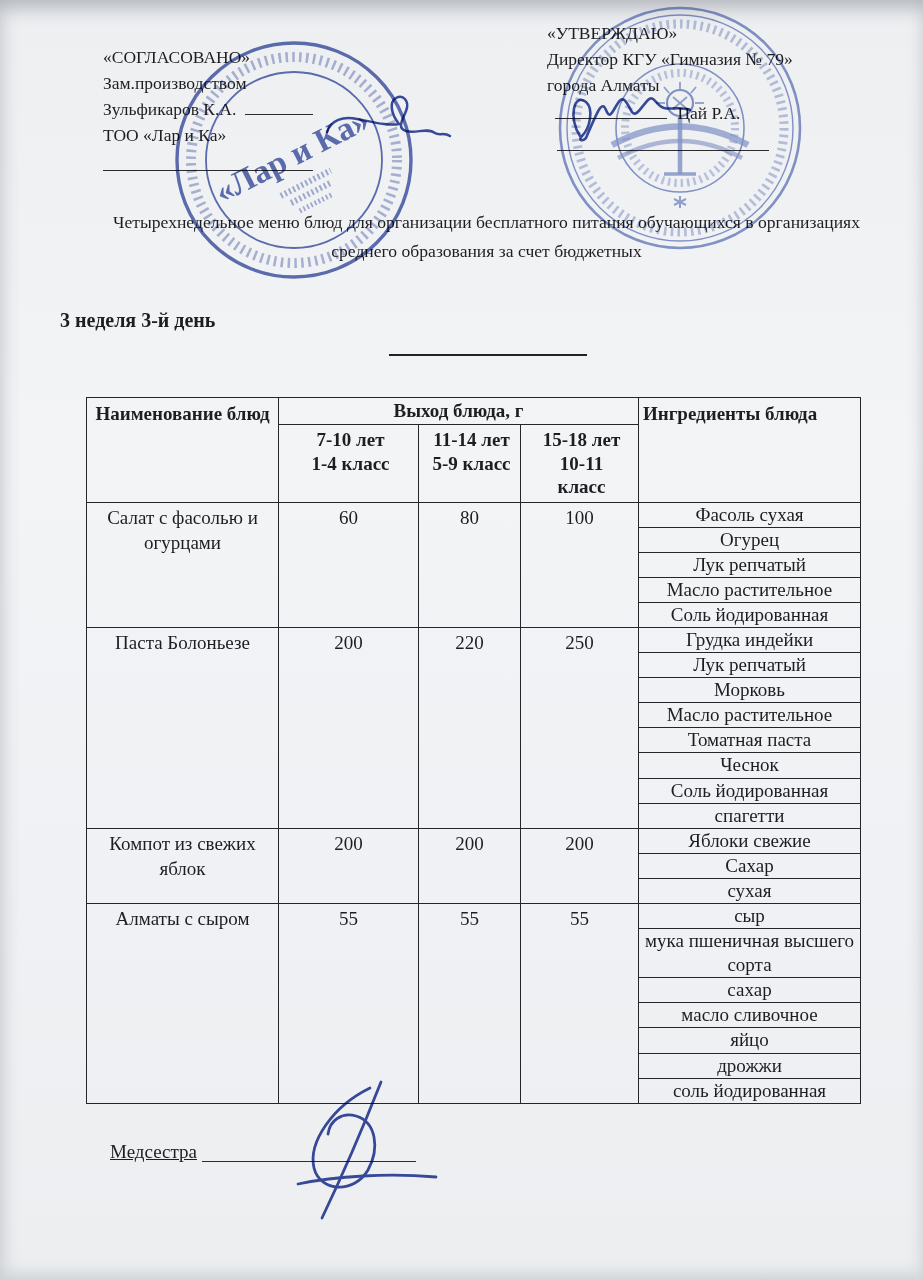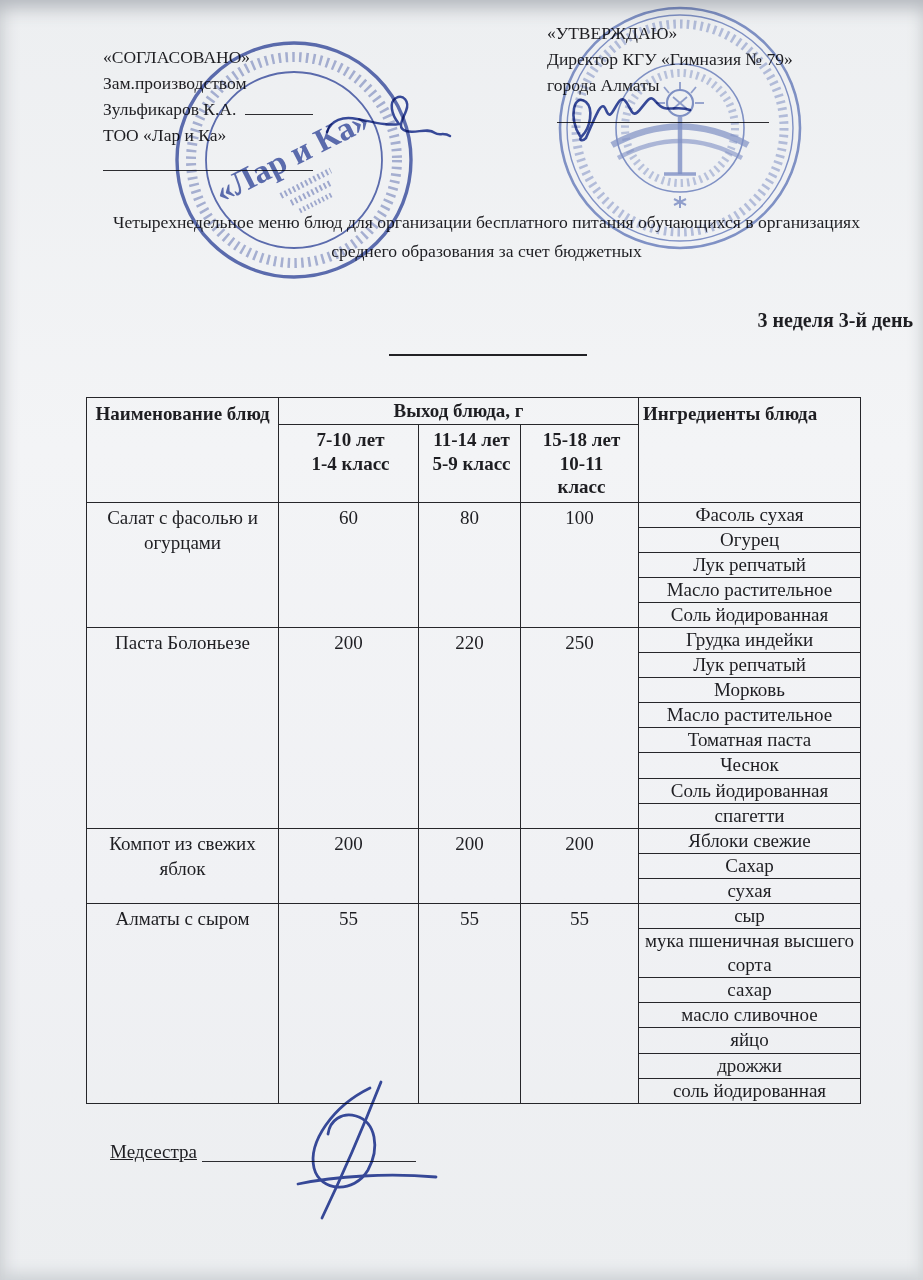--- a/index.html
+++ b/index.html
@@ -20,21 +20,21 @@
   }
   .abs{position:absolute;}
   
   .ap{font-size:17.5px;line-height:26px;z-index:2;}
   .ap div{white-space:nowrap;}
   .ul{display:inline-block;border-bottom:1.7px solid #2c2c30;height:14px;vertical-align:baseline;}
   .longline{border-bottom:1.7px solid #2c2c30;height:20px;}
   
   .titleblock{left:60px;top:208px;width:853px;text-align:center;
     font-size:17.6px;line-height:28.5px;z-index:2;}
-  .subtitle{left:60px;top:309px;width:853px;text-align:right;
+  .subtitle{left:60px;top:309px;width:853px;text-align:left;
     font-size:20px;font-weight:bold;z-index:2;}
   .sub-ul{left:389px;top:330px;width:198px;height:24px;border-bottom:2.6px solid #212125;z-index:2;}
   
   .menu-table{left:86px;top:397px;z-index:2;}
   table{border-collapse:collapse;table-layout:fixed;width:774px;font-size:19px;}
   th,td{border:1.7px solid #26262a;vertical-align:top;text-align:center;}
   th{font-weight:bold;}
   th.dishh{text-align:center;padding:3px 4px 0 4px;line-height:25px;}
   th.outh{text-align:center;height:24px;padding:1px 0;line-height:23px;}
   th.ingh{text-align:left;padding:3px 4px 0 4px;line-height:25px;}
@@ -64,20 +64,24 @@
       <span class="ul" style="width:68px;margin-left:4px;"></span>
     </div>
     <div>ТОО «Лар и Ка»</div>
     <div class="longline" style="width:210px;margin-top:2px;"></div>
   </div>
 
   <div class="abs ap" style="left:547px;top:20px;">
     <div>«УТВЕРЖДАЮ»</div>
     <div>Директор КГУ «Гимназия № 79»</div>
     <div>города Алматы</div>
+    <div style="margin-top:2px;">
+      <span class="ul" style="width:112px;margin-left:8px;"></span>
+      <span style="margin-left:6px;">Цай Р.А.</span>
+    </div>
     <div class="longline" style="width:212px;margin-top:4px;margin-left:10px;"></div>
   </div>
 
   <svg class="abs ink" style="left:168px;top:34px;opacity:.9;" width="252" height="252" viewBox="0 0 252 252">
     <g stroke="#4f61ad" fill="none">
       <circle cx="126" cy="126" r="117" stroke-width="3.4"></circle>
       <circle cx="126" cy="126" r="88" stroke-width="1.8"></circle>
       <circle cx="126" cy="126" r="103" stroke-width="10" stroke-dasharray="2.5 4.4" opacity="0.5"></circle>
     </g>
     <g transform="rotate(-27 126 126)">

